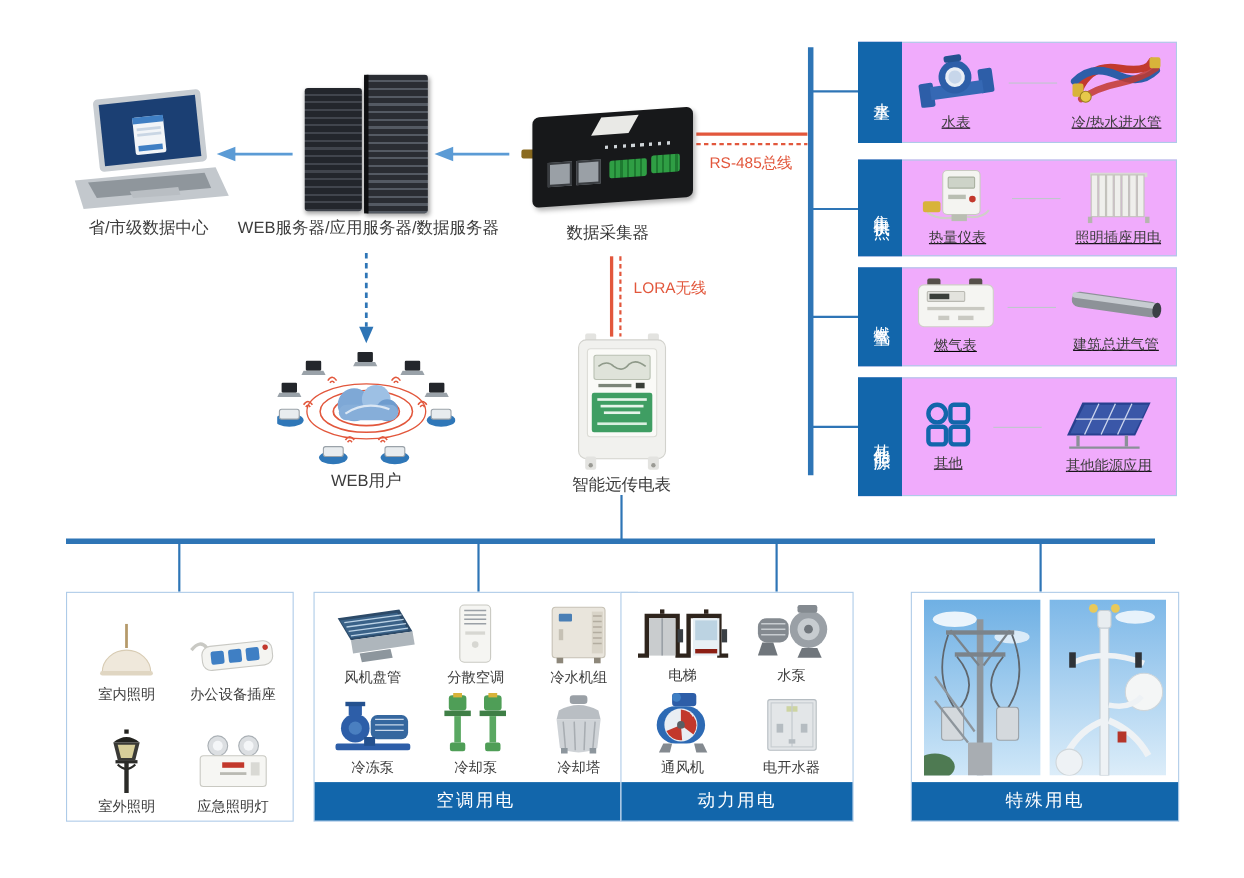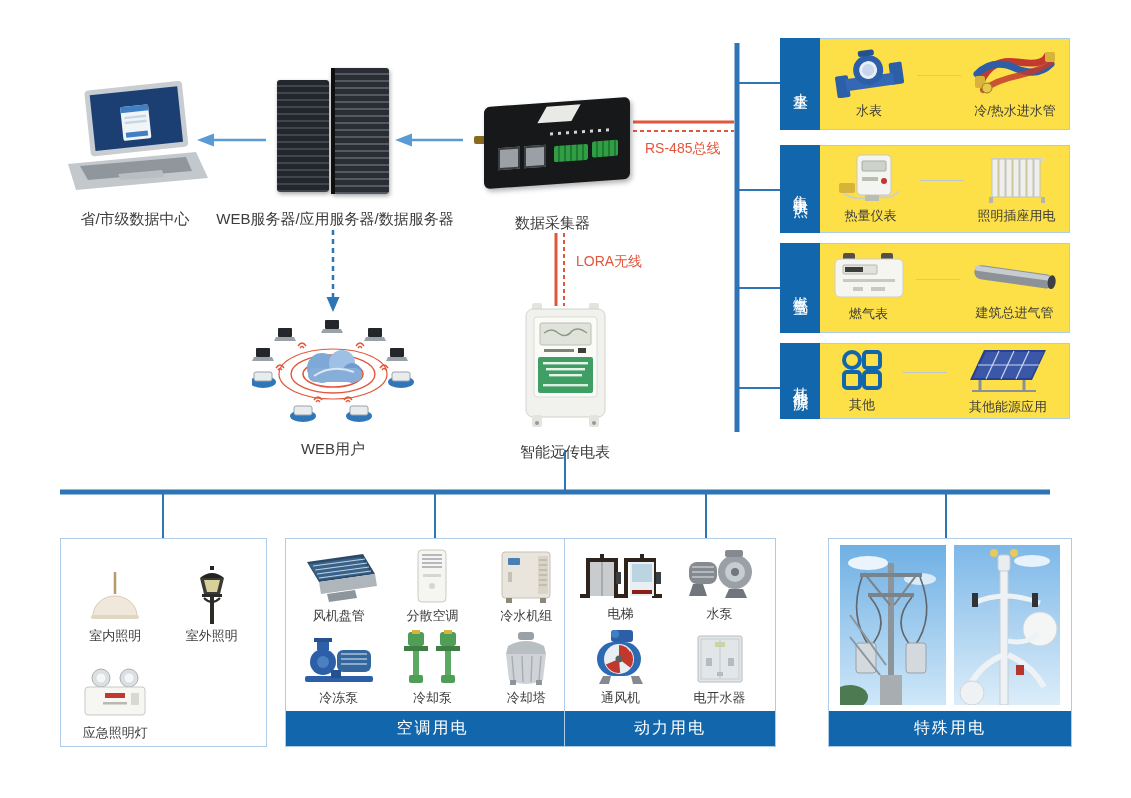--- a/index.html
+++ b/index.html
@@ -1,22 +1,22 @@
 <!DOCTYPE html>
 <html><head>
 <meta charset="utf-8">
 <style>
   html,body{margin:0;padding:0;background:#fff;}
   body{font-family:"Liberation Sans","DejaVu Sans",sans-serif;}
   #stage{position:relative;width:1131px;height:798px;background:#fff;overflow:hidden;}
   .abs{position:absolute;}
-  .node-label{position:absolute;font-size:15px;color:#3c3c3c;text-align:center;white-space:nowrap;margin-top:12px;}
+  .node-label{position:absolute;font-size:15px;color:#3c3c3c;text-align:center;white-space:nowrap;}
   .link-label{position:absolute;font-size:14px;color:#e2573c;white-space:nowrap;}
   
-  .rp-row{position:absolute;left:780px;width:290px;background:#fde047;border:1px solid #aecbe8;box-sizing:border-box;display:flex;}
+  .rp-row{position:absolute;left:780px;width:290px;background:#f0abfc;border:1px solid #aecbe8;box-sizing:border-box;display:flex;text-decoration:underline;}
   .rp-cat{position:absolute;left:-1px;top:-1px;bottom:-1px;width:40px;background:#1266ab;color:#fff;
           display:flex;align-items:center;justify-content:center;font-size:15px;
           writing-mode:vertical-rl;text-orientation:upright;letter-spacing:3px;}
   .rp-body{margin-left:40px;flex:1;display:flex;align-items:center;justify-content:space-evenly;position:relative;}
   .rp-item{display:flex;flex-direction:column;align-items:center;gap:4px;}
   .rp-item .lbl{font-size:13px;color:#3c3c3c;white-space:nowrap;}
   .rp-conn{width:44px;height:1px;background:#bfc6cc;margin-top:-18px;}
   
   .bbox{position:absolute;top:538px;height:209px;background:#fff;border:1px solid #aecbe8;box-sizing:border-box;display:flex;flex-direction:column;}
   .bbox-grid{flex:1;display:grid;align-items:end;justify-items:center;padding:8px 6px 4px 6px;row-gap:4px;}
@@ -259,21 +259,21 @@
             <rect x="4" y="16" width="80" height="14" rx="7" fill="#8d9298"></rect>
             <rect x="4" y="17" width="80" height="5" rx="2.5" fill="#c7ccd1"></rect>
             <ellipse cx="82" cy="23" rx="4" ry="7" fill="#3c4046"></ellipse>
           </g>
         </svg>
         <span class="lbl">建筑总进气管</span>
       </div>
     </div>
   </div>
 
-  <div class="rp-row" style="top:343px;height:76px;">
+  <div class="rp-row" style="top:343px;height:108px;">
     <div class="rp-cat">其他能源</div>
     <div class="rp-body">
       <div class="rp-item">
         <svg width="44" height="44" viewBox="0 0 44 44">
           <circle cx="12" cy="12" r="8" fill="none" stroke="#1266ab" stroke-width="4"></circle>
           <rect x="24" y="4" width="16" height="16" rx="3" fill="none" stroke="#1266ab" stroke-width="4"></rect>
           <rect x="4" y="24" width="16" height="16" rx="3" fill="none" stroke="#1266ab" stroke-width="4"></rect>
           <rect x="24" y="24" width="16" height="16" rx="3" fill="none" stroke="#1266ab" stroke-width="4"></rect>
         </svg>
         <span class="lbl">其他</span>
@@ -298,20 +298,33 @@
 
   <div class="bbox" style="left:60px;width:207px;">
     <div class="bbox-grid" style="grid-template-columns:1fr 1fr;">
       <div class="b-item">
         <svg width="56" height="52" viewBox="0 0 56 52">
           <line x1="28" y1="0" x2="28" y2="22" stroke="#b59a6a" stroke-width="2.5"></line>
           <path d="M6,44 a22,20 0 0 1 44,0 z" fill="#efe8db" stroke="#d8ccb4"></path>
           <rect x="4" y="43" width="48" height="4" rx="2" fill="#e0d6c2"></rect>
         </svg>
         <span class="lbl">室内照明</span>
+      </div>
+      <div class="b-item">
+        <svg width="80" height="52" viewBox="0 0 80 52">
+          <path d="M2,24 q8,-10 14,-2" stroke="#c9c9c4" stroke-width="3" fill="none"></path>
+          <g transform="rotate(-6 44 32)">
+            <rect x="12" y="18" width="64" height="22" rx="8" fill="#f4f4f1" stroke="#c9c9c4"></rect>
+            <rect x="20" y="23" width="12" height="12" rx="2" fill="#3f7fc4"></rect>
+            <rect x="36" y="23" width="12" height="12" rx="2" fill="#3f7fc4"></rect>
+            <rect x="52" y="23" width="12" height="12" rx="2" fill="#3f7fc4"></rect>
+            <circle cx="70" cy="24" r="2.5" fill="#c2382c"></circle>
+          </g>
+        </svg>
+        <span class="lbl">办公设备插座</span>
       </div>
       <div class="b-item">
         <svg width="40" height="58" viewBox="0 0 40 58">
           <line x1="20" y1="30" x2="20" y2="58" stroke="#2b2b28" stroke-width="4"></line>
           <polygon points="8,12 32,12 28,28 12,28" fill="#3a3a36"></polygon>
           <polygon points="12,14 28,14 25,26 15,26" fill="#d8cf9a"></polygon>
           <path d="M8,12 q12,-10 24,0" fill="#23231f"></path>
           <rect x="18" y="0" width="4" height="4" fill="#23231f"></rect>
           <rect x="10" y="28" width="20" height="3" fill="#2b2b28"></rect>
           <path d="M12,32 q8,8 16,0" stroke="#2b2b28" stroke-width="2" fill="none"></path>

